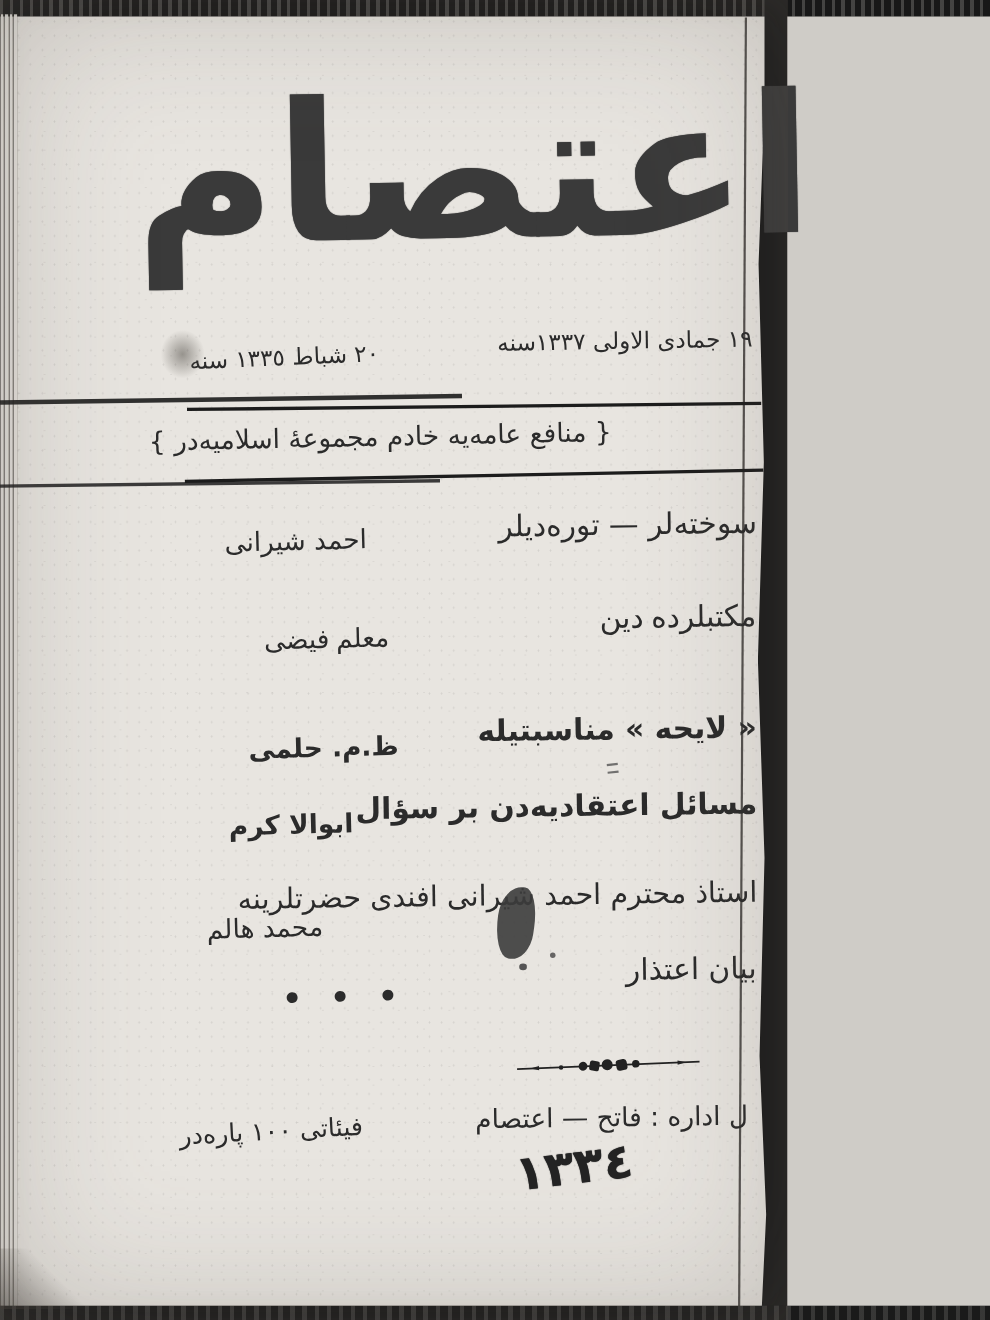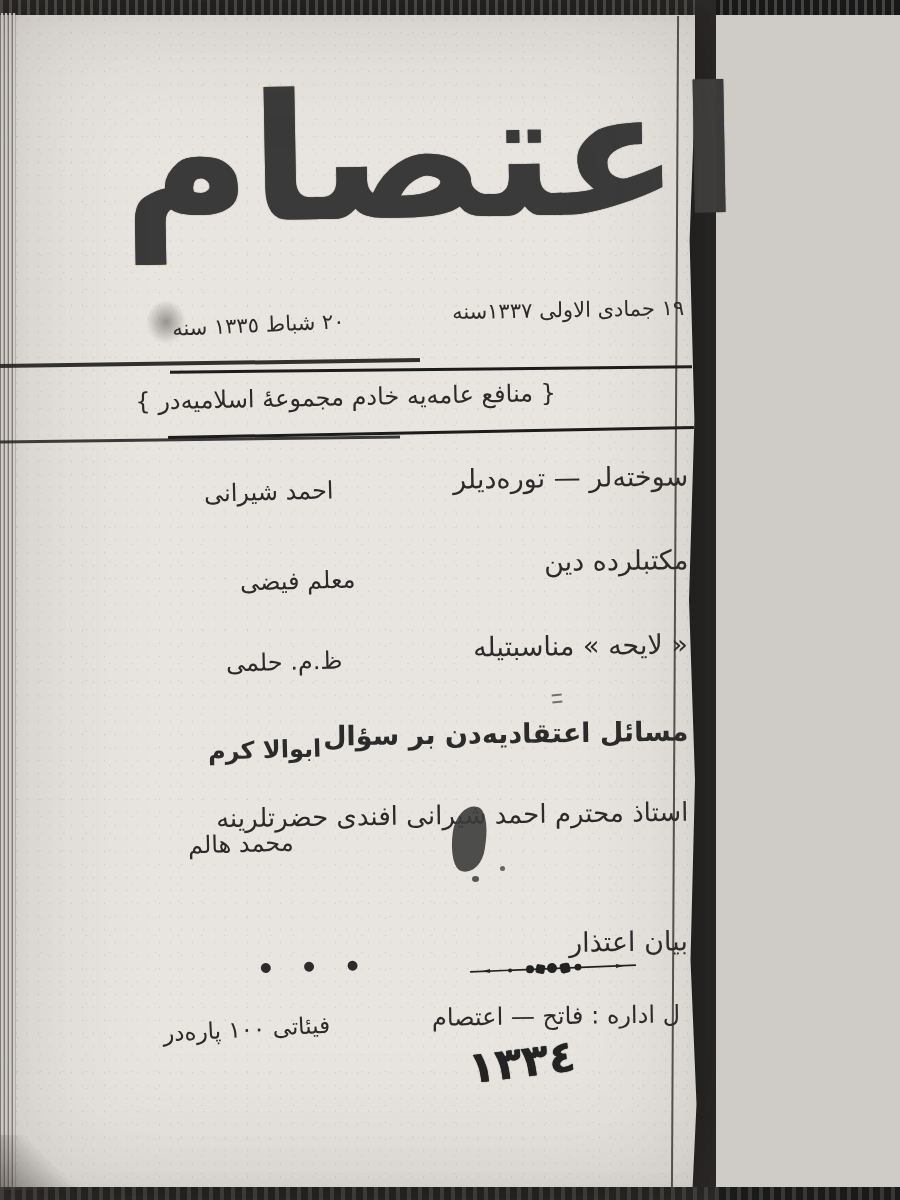--- a/index.html
+++ b/index.html
@@ -46,25 +46,25 @@
   .rule-top-seg{top:361px;left:0;width:420px;height:4px;transform:rotate(-.8deg);opacity:.9;}
   .rule-bottom{top:431px;left:168px;right:22px;height:3px;transform:rotate(-1.1deg);}
   .rule-bottom-seg{top:438px;left:0;width:400px;height:3px;transform:rotate(-.7deg);opacity:.85;}
   .subtitle{position:absolute;top:383px;left:160px;right:160px;text-align:center;
     font-size:24px;direction:rtl;transform:rotate(-1.2deg);white-space:nowrap;}
   
   .toc-row{position:absolute;left:160px;right:28px;height:80px;}
   .toc-title{position:absolute;right:0;top:0;direction:rtl;font-size:27px;white-space:nowrap;transform:rotate(-.8deg);}
   .toc-author{position:absolute;top:0;direction:rtl;font-size:24px;white-space:nowrap;transform:rotate(-1.5deg);}
   .r1{top:462px;} .r1 .toc-author{left:44px;top:16px;}
-  .r2{top:545px;} .r2 .toc-author{left:80px;top:22px;}
-  .r3{top:630px;} .r3 .toc-author{left:66px;top:18px;}
+  .r2{top:545px;font-family:Liberation Serif, serif;} .r2 .toc-author{left:80px;top:22px;}
+  .r3{top:648px;font-weight:bold;} .r3 .toc-author{left:66px;top:18px;}
   .r4{top:718px;font-weight:bold;} .r4 .toc-author{left:48px;top:18px;}
   .r5{top:800px;font-size:26px;} .r5 .toc-title{font-size:26px;} .r5 .toc-author{left:28px;top:30px;}
-  .r6{top:926px;} .r6 .toc-author{left:100px;top:32px;letter-spacing:14px;font-size:13px;}
+  .r6{top:866px;} .r6 .toc-author{left:100px;top:32px;letter-spacing:14px;font-size:13px;}
   
   .ink-blot{position:absolute;left:452px;top:806px;width:34px;height:66px;background:#3c3c3c;
     border-radius:60% 40% 55% 45%/45% 55% 40% 60%;transform:rotate(8deg);opacity:.9;}
   .blot-dot1{position:absolute;left:472px;top:876px;width:7px;height:6px;background:#3c3c3c;border-radius:50%;opacity:.85;}
   .blot-dot2{position:absolute;left:500px;top:866px;width:5px;height:5px;background:#454545;border-radius:50%;opacity:.8;}
   .mark-small{position:absolute;left:552px;top:694px;width:10px;height:5px;border-top:2px solid #4a4a4a;border-bottom:2px solid #4a4a4a;opacity:.75;transform:rotate(-6deg);}
   .corner-smudge{position:absolute;left:146px;top:300px;width:40px;height:44px;
     background:radial-gradient(closest-side, rgba(70,66,60,0.5), rgba(70,66,60,0));}
   
   .divider{position:absolute;top:960px;left:468px;width:170px;height:16px;transform:rotate(-2deg);}

